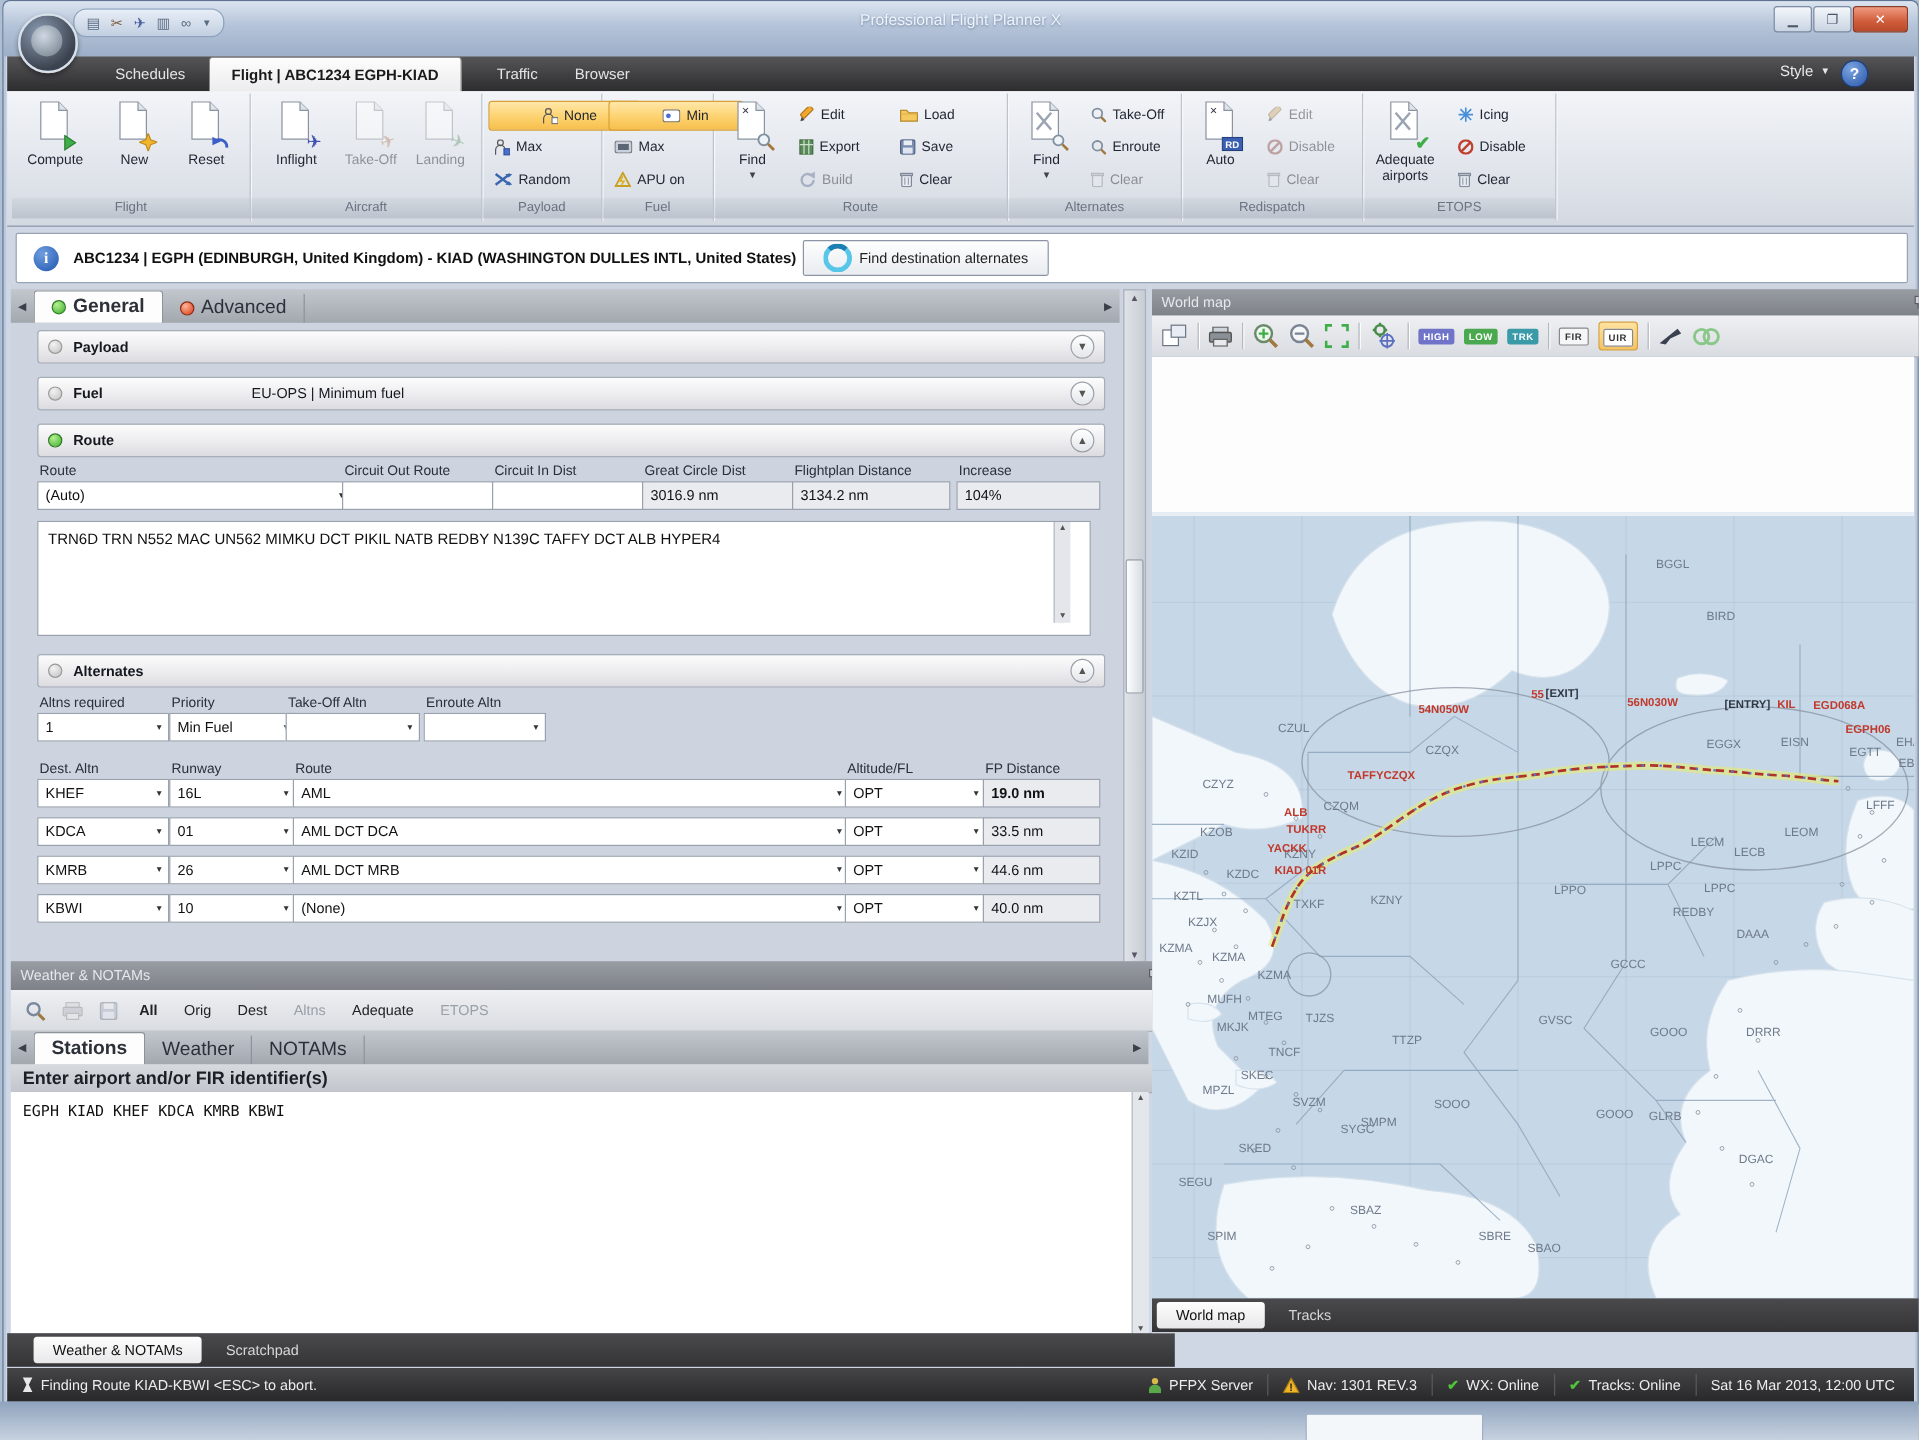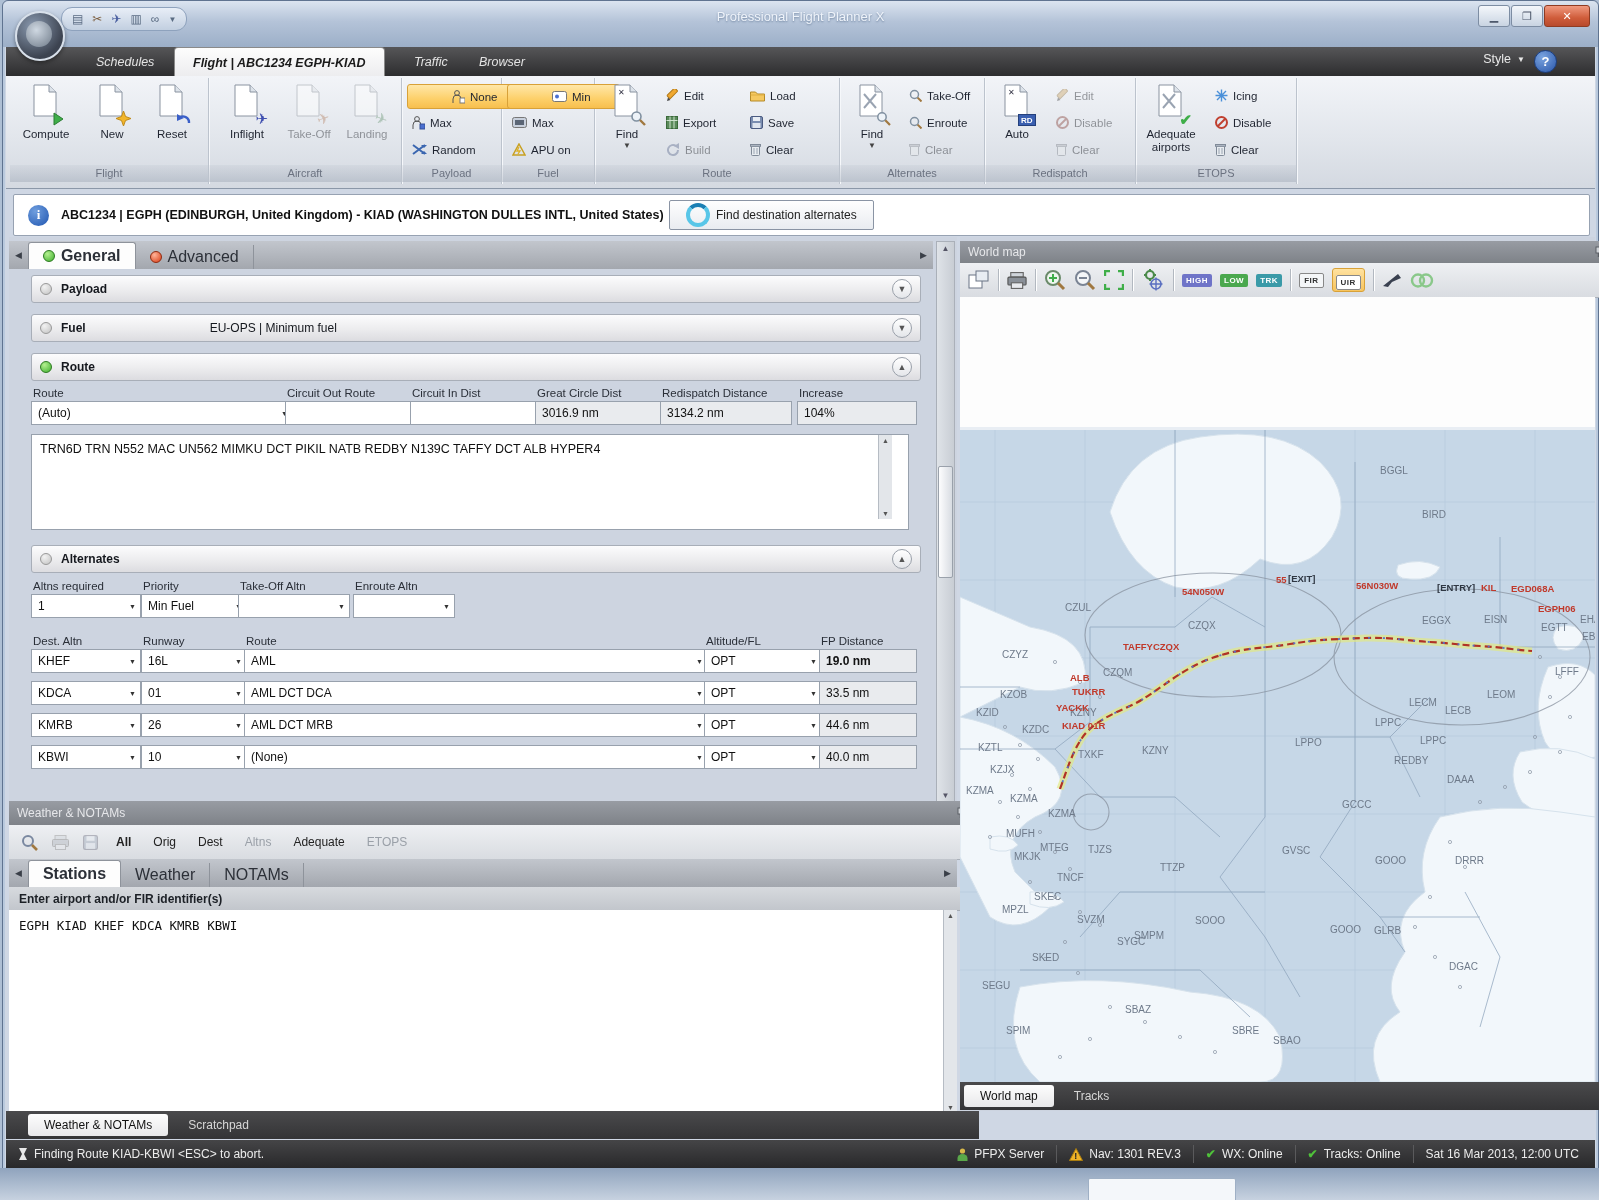--- a/index.html
+++ b/index.html
@@ -20,21 +20,21 @@
   #logo:after{content:"";position:absolute;left:9px;top:8px;width:26px;height:26px;border-radius:50%;
        background:radial-gradient(circle at 40% 35%,#cfd8e2,#6e7a88);}
   .winbtns{position:absolute;right:8px;top:4px;display:flex;gap:1px;}
   .wb{width:30px;height:20px;border:1px solid #7d8da3;border-radius:3px;display:flex;align-items:center;justify-content:center;
       font-size:11px;color:#4a5568;background:linear-gradient(#f4f7fb,#c9d4e2);}
   .wb.close{width:44px;background:linear-gradient(#f09a80,#cf5c3a 60%,#b84a2c);color:#fff;border-color:#8f3b22;}
   
   #tabrow{position:absolute;left:3px;top:46px;width:1589px;height:29px;
       background:linear-gradient(#565658,#39393b 70%,#2d2d2f);}
   .apptab{position:absolute;top:0;height:29px;display:flex;align-items:center;padding:0 18px;
-      color:#e3e3e3;font-size:12.5px;font-style:italic;}
+      color:#e3e3e3;font-size:12.5px;}
   .apptab.active{background:linear-gradient(#fdfdfd,#ececee);color:#1a1a1a;font-weight:bold;
       border-radius:4px 4px 0 0;border:1px solid #8a8a8a;border-bottom:none;}
   #stylebox{position:absolute;right:70px;top:5px;color:#e8e8e8;font-size:12.5px;display:flex;gap:6px;align-items:center;}
   #helpbtn{position:absolute;right:38px;top:3px;width:21px;height:21px;border-radius:50%;
       background:radial-gradient(circle at 35% 30%,#7aa4e0,#2a56a8);color:#fff;font-weight:bold;font-size:13px;
       display:flex;align-items:center;justify-content:center;border:1px solid #1c3f80;}
   
   #ribbon{position:absolute;left:3px;top:75px;width:1589px;height:112px;
       background:linear-gradient(#f2f4f8,#e2e6ec 55%,#d4d9e1);border-bottom:1px solid #8b97a8;}
   .grp{position:absolute;top:2px;height:106px;border-right:1px solid #bcc3cd;box-shadow:1px 0 0 #f6f8fb;}
@@ -96,21 +96,21 @@
   .vthumb{width:13px;height:110px;background:linear-gradient(90deg,#fdfdfe,#d8dce2);border:1px solid #9aa1ab;border-radius:2px;}
   
   #wxpanel{position:absolute;left:6px;top:800px;width:948px;height:310px;background:#cdd4e0;}
   #wxtitle{position:absolute;left:0;top:0;width:948px;height:24px;}
   #wxtools{position:absolute;left:0;top:24px;width:948px;height:34px;background:linear-gradient(#eef0f3,#d9dce1);
       border-bottom:1px solid #aab0b9;display:flex;align-items:center;gap:14px;padding-left:12px;font-size:12px;color:#222;}
   .wxtxtbtn{padding:2px 4px;}
   .wxtxtbtn.dis{color:#9aa0a8;}
   #wxtabs{position:absolute;left:0;top:58px;width:948px;height:28px;}
   #wxprompt{position:absolute;left:0;top:86px;width:948px;height:23px;background:linear-gradient(#d7dade,#c2c6cc);
-      border-bottom:1px solid #a6acb5;font-size:12px;font-weight:bold;color:#1c2026;display:flex;align-items:center;padding-left:10px;}
+      border-bottom:1px solid #a6acb5;font-size:15px;font-weight:bold;color:#1c2026;display:flex;align-items:center;padding-left:10px;}
   #wxbody{position:absolute;left:0;top:109px;width:948px;height:201px;background:#fff;}
   #wxstations{position:absolute;left:10px;top:8px;font-family:"DejaVu Sans Mono",monospace;font-size:12.5px;color:#111;}
   
   .btmbar{position:absolute;height:28px;background:linear-gradient(#4a4a4c,#343436);display:flex;align-items:center;gap:4px;padding-left:22px;}
   .btab{height:22px;display:flex;align-items:center;padding:0 16px;color:#d6d6d6;font-size:12px;}
   .btab.active{background:linear-gradient(#fdfdfd,#e8e8ea);color:#111;border-radius:3px;}
   
   #mappanel{position:absolute;left:957px;top:236px;width:635px;height:874px;background:#cdd4e0;}
   #maptitle{position:absolute;left:0;top:4px;width:635px;height:22px;}
   #maptools{position:absolute;left:0;top:26px;width:635px;height:34px;background:linear-gradient(#eef0f3,#d9dce1);
@@ -534,21 +534,21 @@
           <span></span>
         </div>
     <div class="flabel" style="left:403px;top:150px;">Circuit In Dist</div>
     <div class="inp" style="left:401px;top:164px;width:118px;">
           <span></span>
         </div>
     <div class="flabel" style="left:528px;top:150px;">Great Circle Dist</div>
     <div class="inp ro" style="left:526px;top:164px;width:118px;">
           <span>3016.9 nm</span>
         </div>
-    <div class="flabel" style="left:653px;top:150px;">Redispatch Distance</div>
+    <div class="flabel" style="left:653px;top:150px;">Flightplan Distance</div>
     <div class="inp ro" style="left:651px;top:164px;width:118px;">
           <span>3134.2 nm</span>
         </div>
     <div class="flabel" style="left:790px;top:150px;">Increase</div>
     <div class="inp ro" style="left:788px;top:164px;width:106px;">
           <span>104%</span>
         </div>
 
     <div id="routetext">TRN6D TRN N552 MAC UN562 MIMKU DCT PIKIL NATB REDBY N139C TAFFY DCT ALB HYPER4</div>
     <div class="slimbar" style="left:869px;top:198px;height:80px;">

